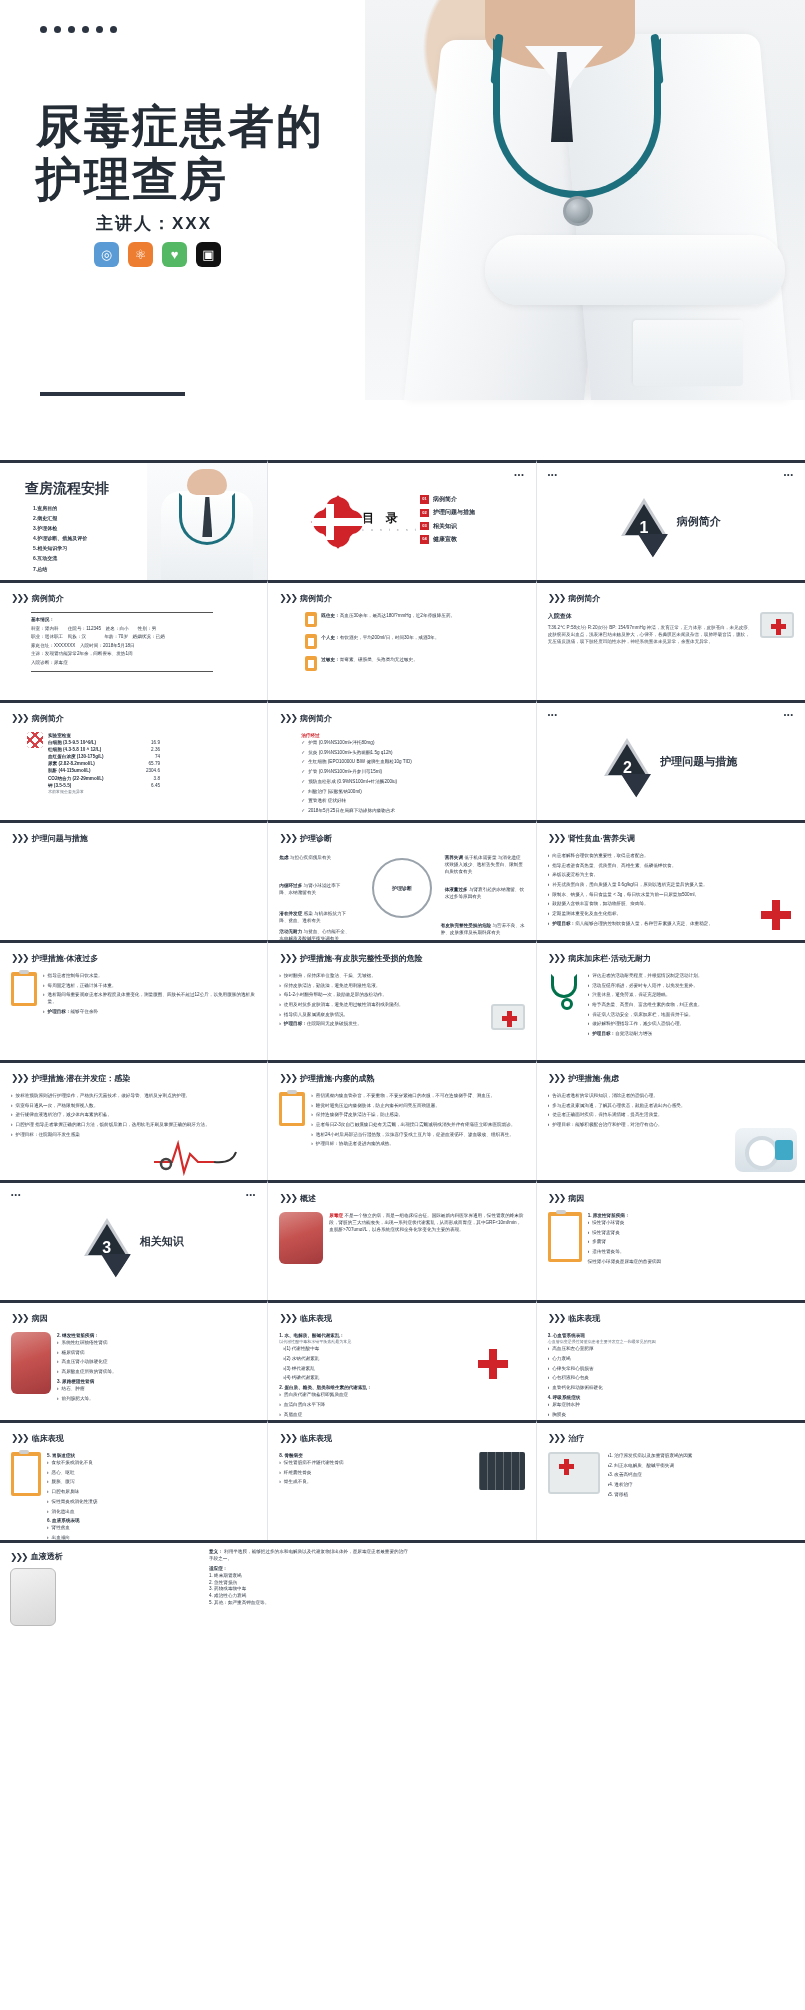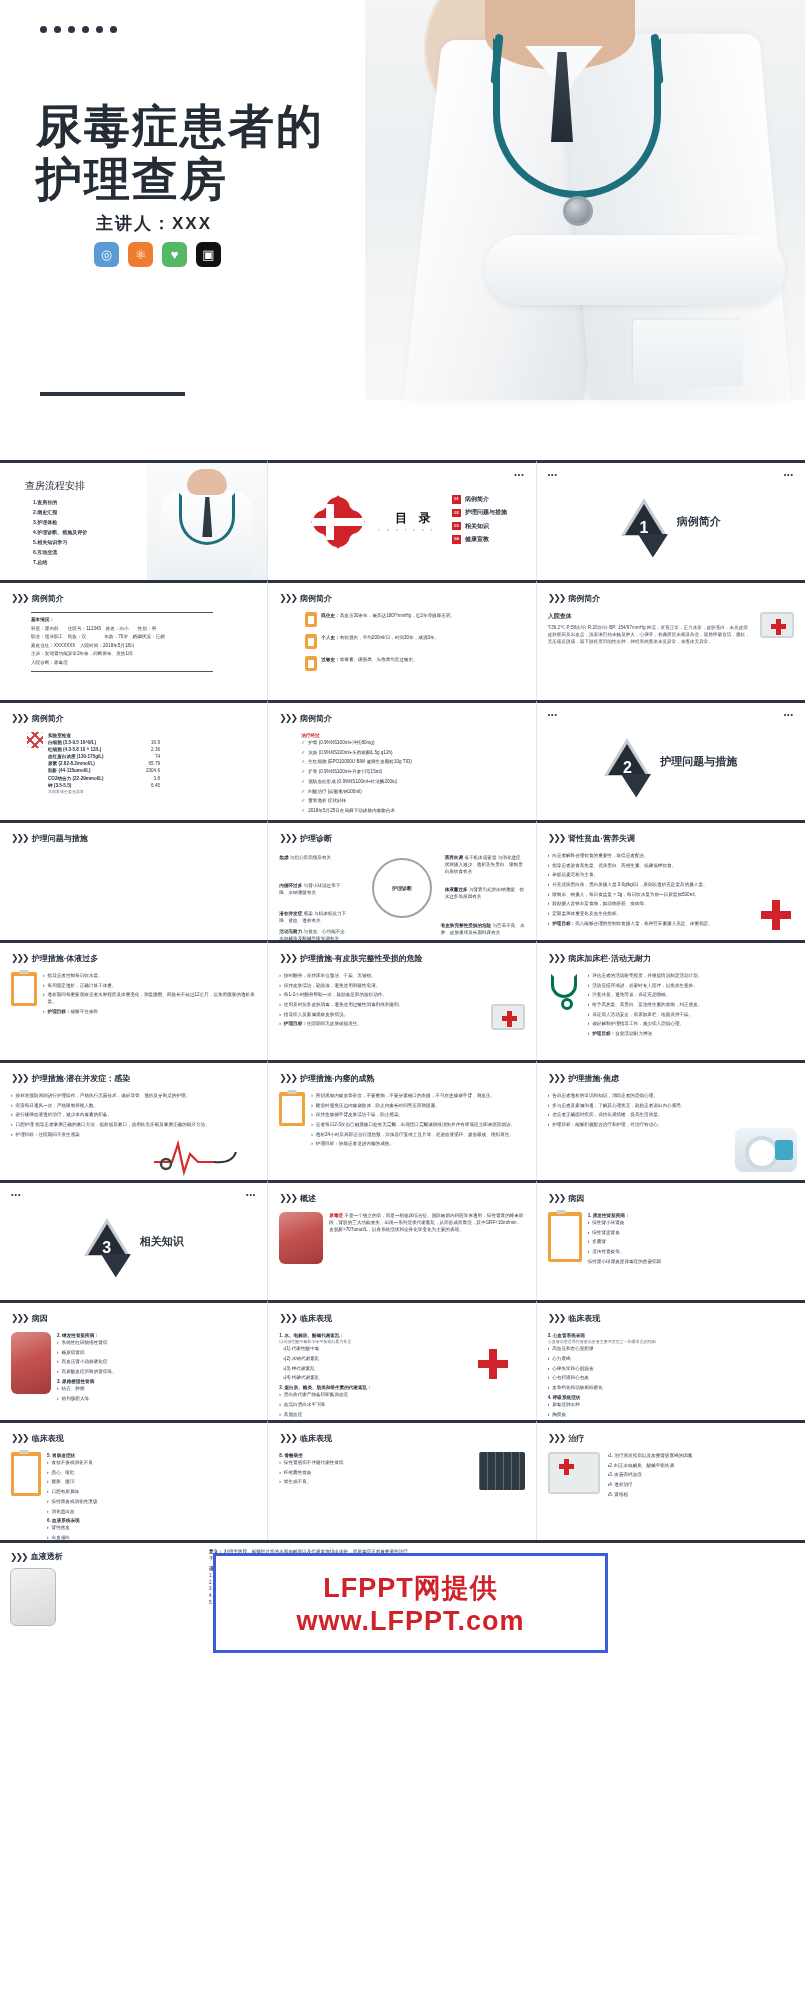--- a/index.html
+++ b/index.html
@@ -176,28 +176,28 @@
   .redcross:after{left:0;top:11px;width:30px;height:8px;}
 
   .cross-flower { position:relative; width:46px; height:46px; }
   .cross-flower .lobe { position:absolute; width:24px;height:24px;background:#cf2229;border-radius:50%; }
   .cross-flower .lobe.a{left:11px;top:-2px;} .cross-flower .lobe.b{left:-2px;top:11px;}
   .cross-flower .lobe.c{left:24px;top:11px;} .cross-flower .lobe.d{left:11px;top:24px;}
   .cross-flower .sq{position:absolute;left:4px;top:4px;width:38px;height:38px;background:#cf2229;transform:rotate(45deg);}
   .cross-flower .wc{position:absolute;left:11px;top:5px;width:8px;height:36px;background:#fff;z-index:3;}
   .cross-flower .wc2{position:absolute;left:-3px;top:19px;width:52px;height:8px;background:#fff;z-index:3;}
 
-  .toc { display:flex; align-items:center; gap:17px; height:100%; padding-left:36px;text-align:right; }
+  .toc { display:flex; align-items:center; gap:1px; height:100%; padding-left:36px; }
   .toc-title { font-size:12px; font-weight:bold; letter-spacing:4px; color:#111; }
   .toc-title small { display:block; font-size:3.5px; letter-spacing:3px; color:#8d959c; font-weight:normal; }
   .toc-list li { list-style:none; display:flex; align-items:center; gap:4px; margin-bottom:4px; }
   .toc-list .n { background:#cf2229; color:#fff; font-size:4px; padding:1px 2.5px; font-weight:bold; }
   .toc-list .x { font-size:6px; font-weight:bold; color:#2b3440; }
 
-  .agenda-title { font-size:10px; font-weight:normal; margin:6px 0 5px 14px; color:#2b3440; }
+  .agenda-title { font-size:14px; font-weight:bold; margin:6px 0 5px 14px; color:#2b3440; }
   .agenda-list { margin-left:22px; }
   .agenda-list li { list-style:none; font-size:5px; margin-bottom:2.4px; color:#2b3440; font-weight:bold; }
 
   .docbg { position:absolute; right:0; top:0; width:120px; height:120px;
     background:linear-gradient(180deg,#fafbfc,#eef1f3); }
   .docbg .head{position:absolute;left:40px;top:6px;width:40px;height:26px;background:#e2bda3;border-radius:18px 18px 10px 10px;}
   .docbg .body{position:absolute;left:14px;top:28px;width:92px;height:92px;background:linear-gradient(180deg,#fff,#eaeef1);border-radius:20px 20px 0 0;}
   .docbg .tie2{position:absolute;left:55px;top:34px;width:10px;height:40px;background:#2f3a45;clip-path:polygon(30% 0,70% 0,100% 100%,0 100%);}
   .docbg .st{position:absolute;left:32px;top:30px;width:56px;height:52px;border:3px solid #1d6f7d;border-top-color:transparent;border-radius:0 0 30px 30px;}
 
@@ -1030,21 +1030,17 @@
       <div style="position:absolute;left:4px;top:6px;width:200px;font-size:4.6px;line-height:1.5;">
         <b>意义：</b>
         <span>利用半透膜，能够把过多的水和电解质以及代谢废物排出体外，是尿毒症患者最重要的治疗手段之一。</span>
         <b style="display:block;margin-top:3px;">适应症：</b>
         <div>1. 终末期肾衰竭</div>
         <div>2. 急性肾损伤</div>
         <div>3. 药物或毒物中毒</div>
         <div>4. 难治性心力衰竭</div>
         <div>5. 其他：如严重高钾血症等。</div>
       </div>
-      <div class="wm-box">
-        <div class="w1">LFPPT网提供</div>
-        <div class="w2">www.LFPPT.com</div>
-      </div>
     </div>
     <div class="right"></div>
   </div>
 
 </div>
 
 </body></html>

